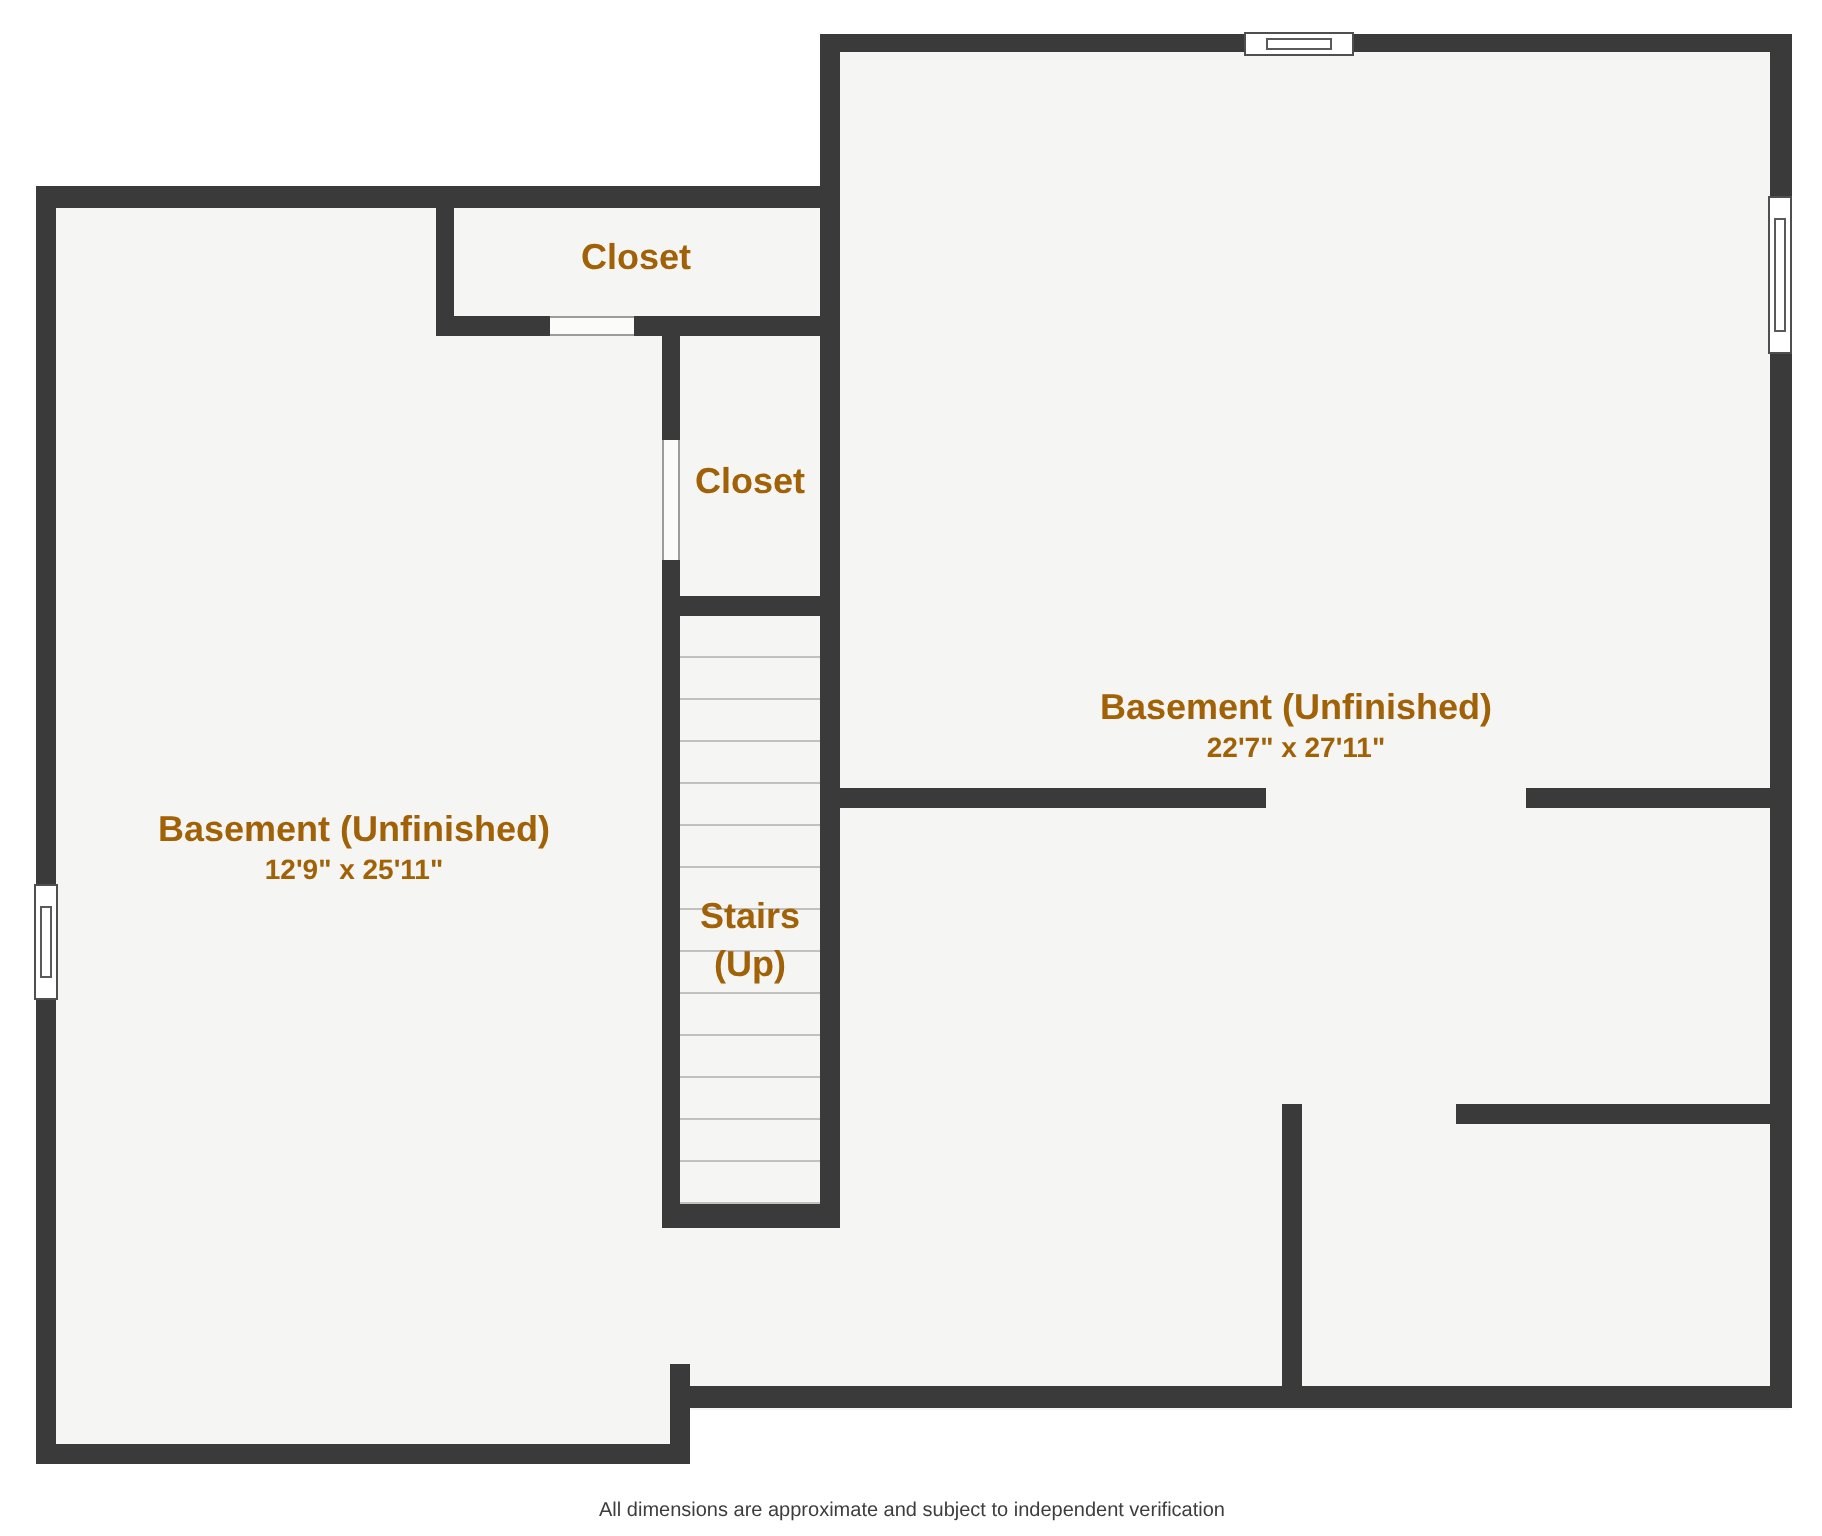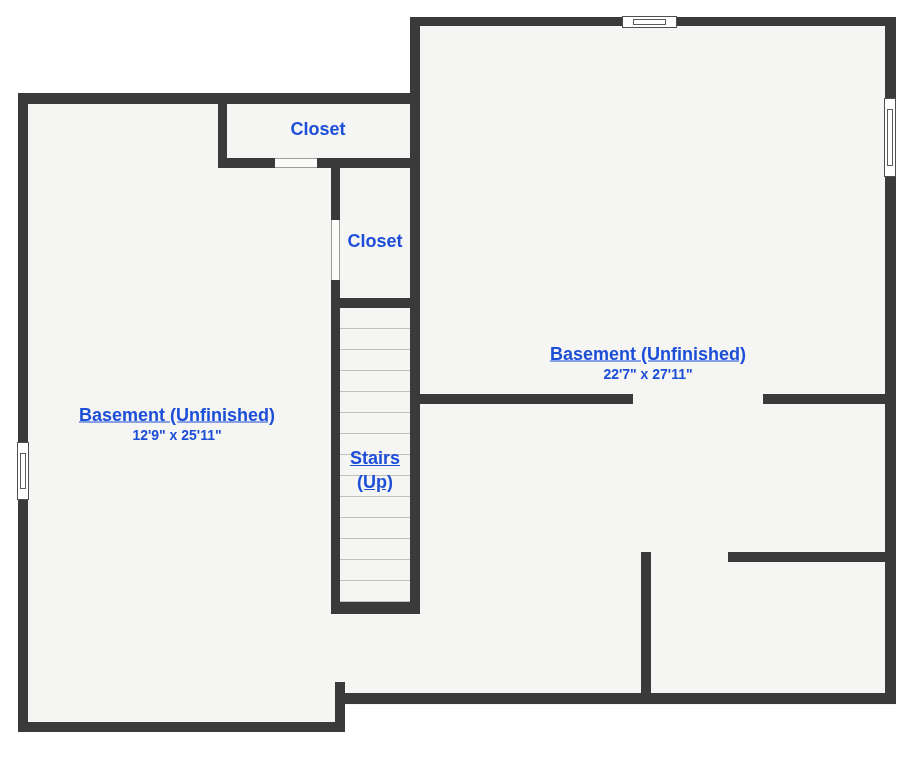--- a/index.html
+++ b/index.html
@@ -47,25 +47,25 @@
     background: repeating-linear-gradient(
       to bottom,
       transparent 0px, transparent 20px,
       #c1c0bf 20px, #c1c0bf 21px
     );
   }
   .label {
     position: absolute;
     transform: translate(-50%, -50%);
     text-align: center;
-    color: #1d4ed8;
+    color: #a16207;
     font-weight: bold;
     white-space: nowrap;
   }
-  .label .title { font-size: 18px; line-height: 22px; text-decoration: underline; }
+  .label .title { font-size: 18px; line-height: 22px; }
   .label .dims  { font-size: 14px; line-height: 19px; }
   .closet-label { font-size: 18px; }
   .stairs-label .title { font-size: 18px; line-height: 24px; }
   .disclaimer {
     position: absolute;
     transform: translate(-50%, 0);
     font-size: 10px;
     font-weight: normal;
     color: #3d3d3d;
     white-space: nowrap;
@@ -129,14 +129,15 @@
 
   <div class="label closet-label" style="left:318px; top:129px;">Closet</div>
 
   <div class="label closet-label" style="left:375px; top:241px;">Closet</div>
 
   <div class="label stairs-label" style="left:375px; top:470px;">
     <div class="title">Stairs</div>
     <div class="title">(Up)</div>
   </div>
 
+  <div class="disclaimer" style="left:456px; top:750px;">All dimensions are approximate and subject to independent verification</div>
 
 </div>
 
 </body></html>

